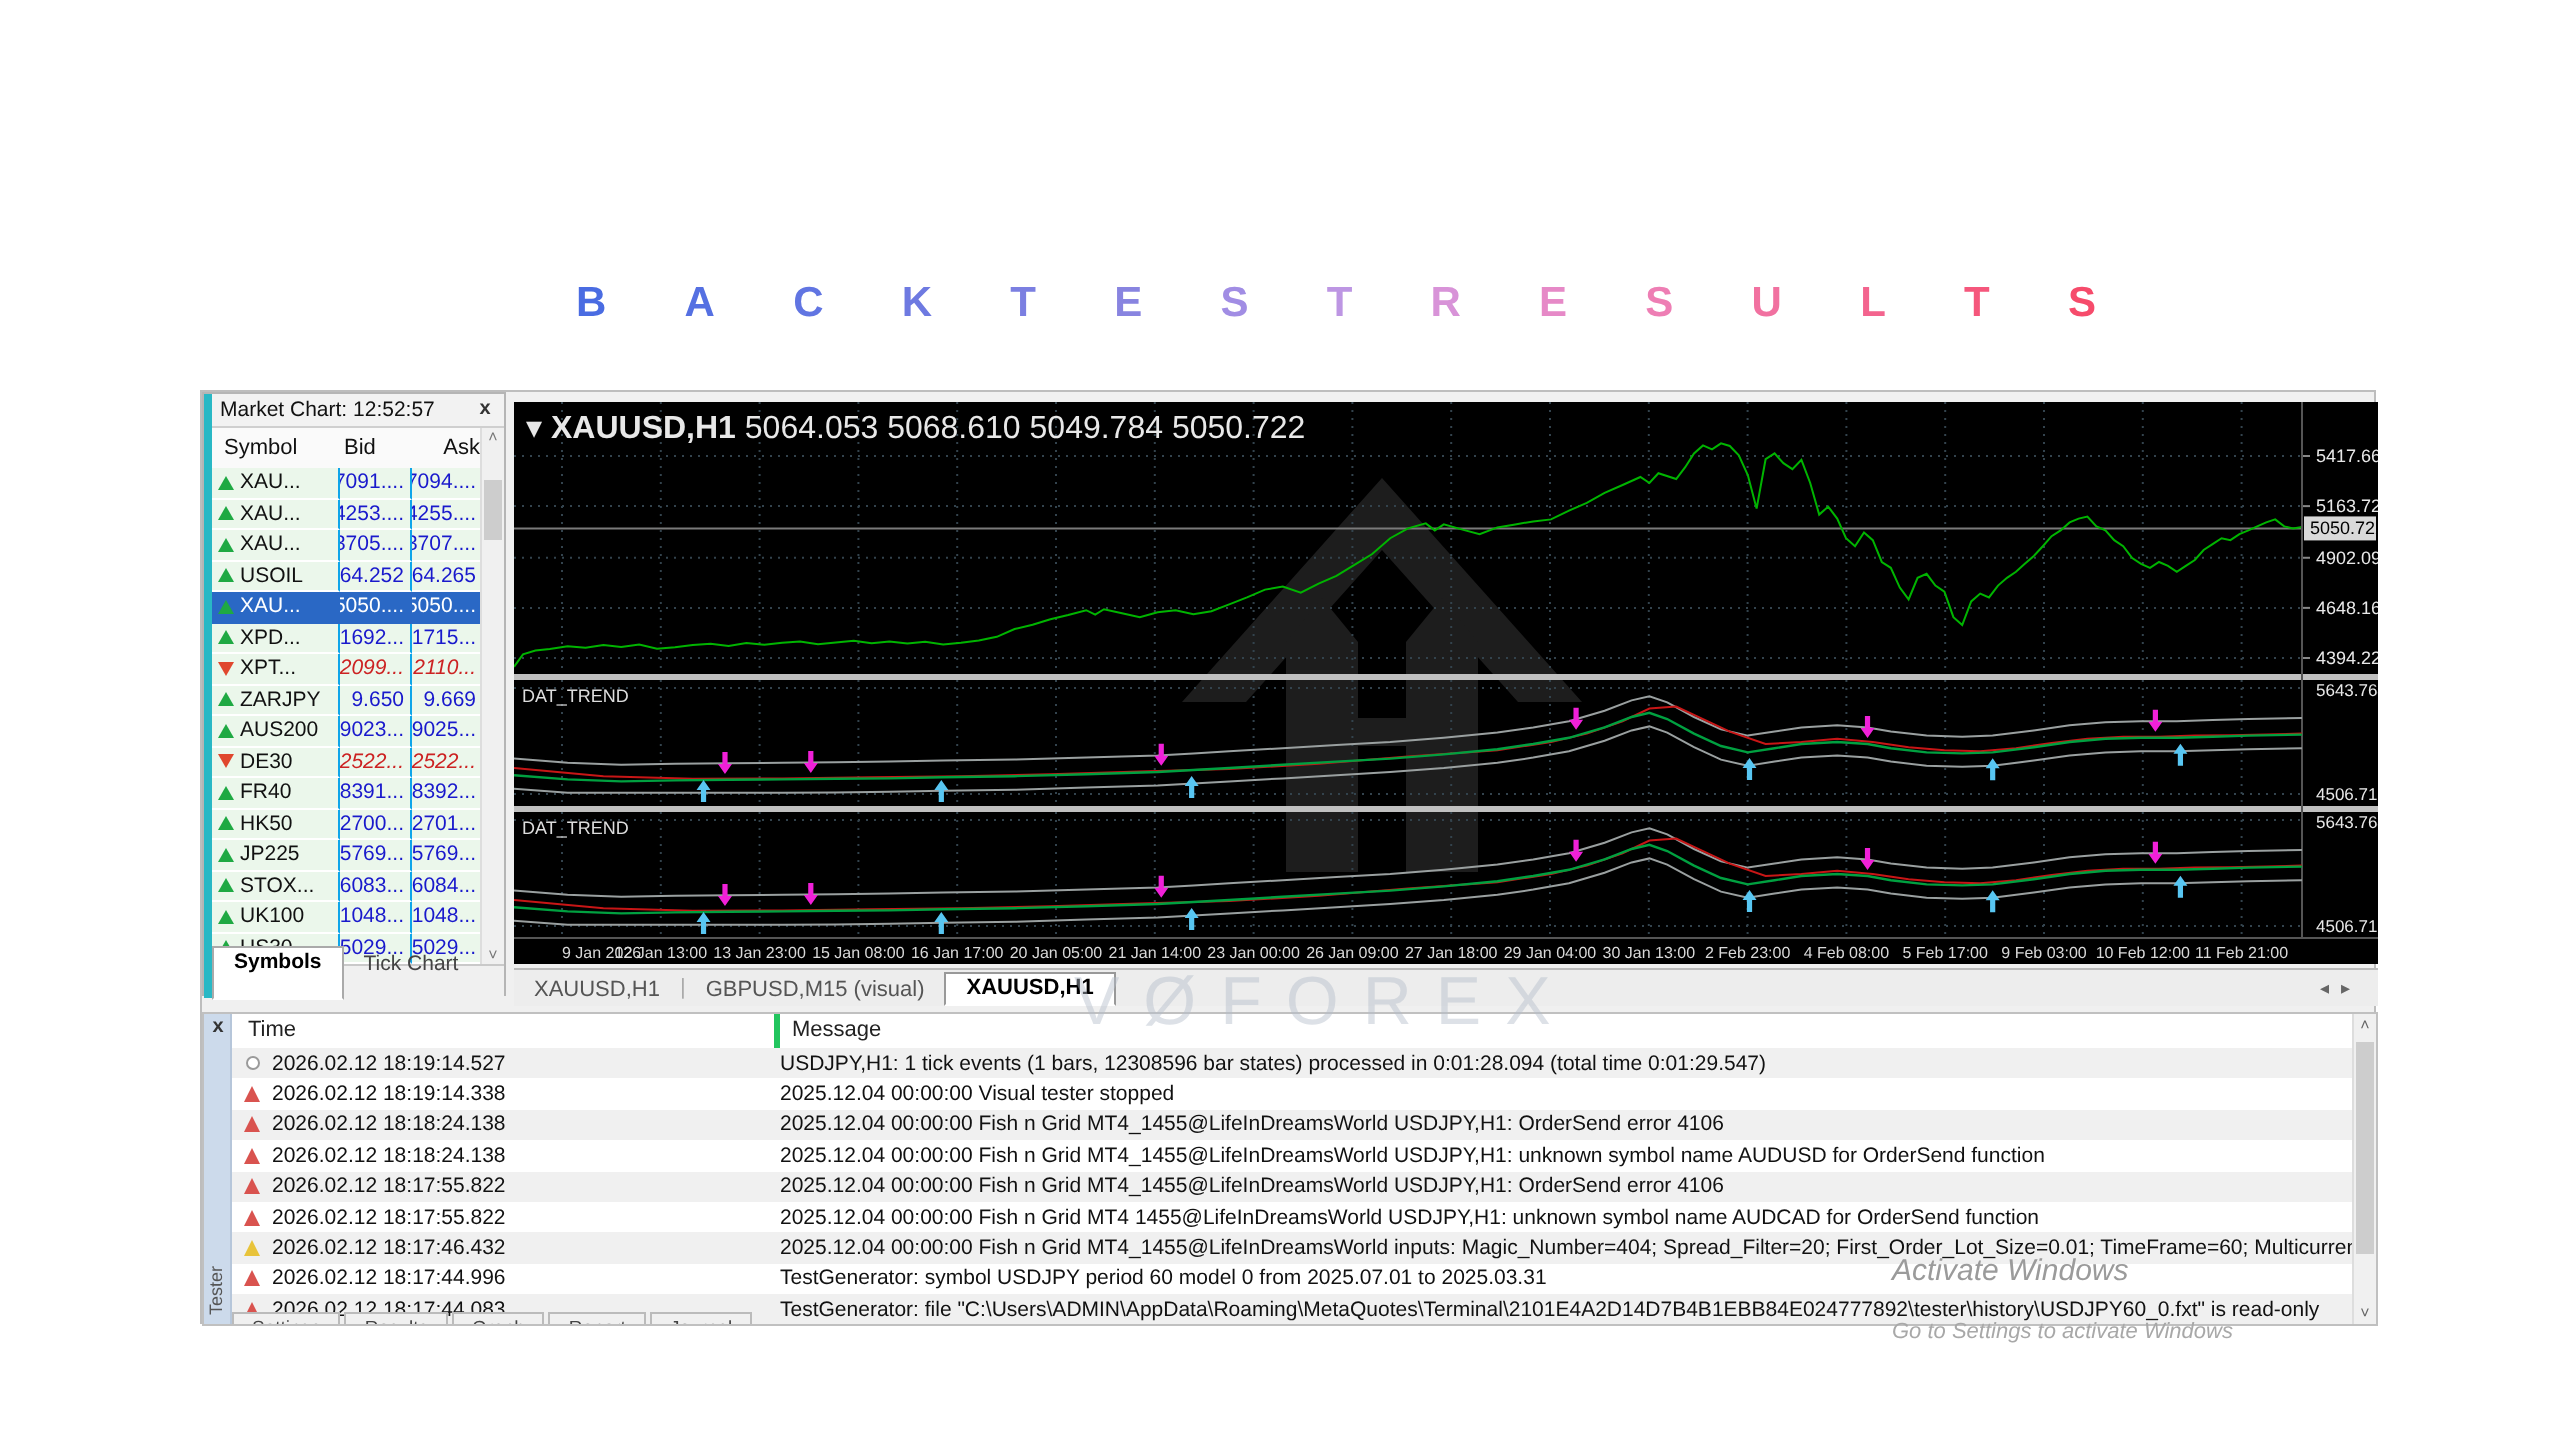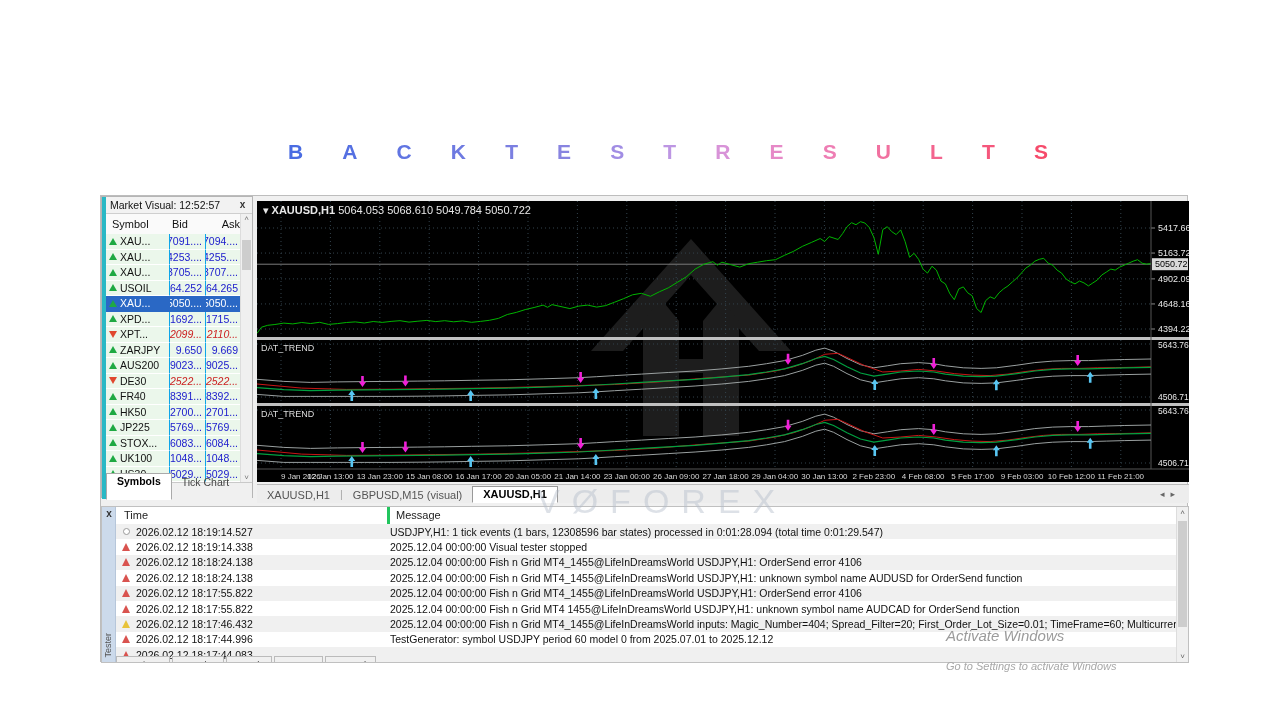--- a/index.html
+++ b/index.html
@@ -39,21 +39,21 @@
              border-left:1px solid #ddd;box-sizing:border-box;}
   .mw-thumb{position:absolute;left:1px;top:26px;width:9px;height:30px;background:#cdcdcd;}
   .arrowglyph{position:absolute;left:0;width:11px;text-align:center;font-size:8px;color:#777;}
   .mw-tabs{position:absolute;left:4px;top:285px;right:0;height:17px;background:#f0f0f0;
            display:flex;align-items:flex-end;font-size:10.5px;border-top:1px solid #c9c9c9;}
   .mw-tab{padding:1px 10px 12px 10px;color:#444;}
   .mw-tab.active{background:#fff;border:1px solid #aaa;border-bottom:1px solid #fff;font-weight:bold;color:#000;}
   
   .chart{position:absolute;left:156px;top:5px;width:932px;height:281px;background:#000;}
   .chart svg{position:absolute;left:0;top:0;}
-  .chart-title{position:absolute;left:6px;top:3px;color:#e8e8e8;font-size:11px;z-index:4;}
+  .chart-title{position:absolute;left:6px;top:3px;color:#e8e8e8;font-size:16px;z-index:4;}
   .chart-title b{font-weight:bold;}
   
   .ctabs{position:absolute;left:156px;top:288px;width:932px;height:18px;background:#ededed;
          border-top:1px solid #bbb;display:flex;align-items:flex-end;font-size:11px;}
   .ctab{padding:1px 10px 2px 10px;color:#555;white-space:nowrap;}
   .ctab.active{background:#fff;border:1px solid #999;border-bottom:1px solid #fff;
                font-weight:bold;color:#000;}
   .ctab-sep{color:#aaa;align-self:center;}
   .ctab-nav{margin-left:auto;padding-right:8px;color:#666;font-size:9px;letter-spacing:6px;align-self:center;}
   
@@ -113,21 +113,21 @@
     <span style="color: rgb(243, 100, 142);">L</span>
     <span style="color: rgb(245, 87, 124);">T</span>
     <span style="color: rgb(246, 75, 107);">S</span>
   </div>
 
 <div class="mt4">
 
   <div class="mw">
     <div class="mw-accent"></div>
     <div class="mw-title">
-      <span>Market Visual: 12:52:57</span>
+      <span>Market Chart: 12:52:57</span>
       <span class="mw-close">x</span>
     </div>
     <div class="mw-head">
       <span style="width:64px;padding-left:6px;">Symbol</span>
       <span style="width:36px;text-align:right;">Bid</span>
       <span style="width:33px;text-align:right;margin-left:27px;">Ask</span>
     </div>
     <div class="mw-rows" id="mwRows">
         <div class="mw-row">
           <div class="mw-cell mw-sym">
@@ -488,27 +488,28 @@
             <span class="w-tri warn"></span>
           </div>
           <div class="j-time">2026.02.12 18:17:46.432</div>
           <div class="j-msg">2025.12.04 00:00:00  Fish n Grid MT4_1455@LifeInDreamsWorld inputs: Magic_Number=404; Spread_Filter=20; First_Order_Lot_Size=0.01; TimeFrame=60; Multicurrency_Switch=1; AUDCAD=1; AUDCHF=1; AUDJPY=1; AU...</div>
         </div>
         <div class="j-row">
           <div class="j-ico">
             <span class="w-tri"></span>
           </div>
           <div class="j-time">2026.02.12 18:17:44.996</div>
-          <div class="j-msg">TestGenerator: symbol USDJPY period 60 model 0 from 2025.07.01 to 2025.12.12</div>
+          <div class="j-msg">TestGenerator: symbol USDJPY period 60 model 0 from 2025.07.01 to 2025.03.31</div>
         </div>
         <div class="j-row">
           <div class="j-ico">
             <span class="w-tri"></span>
           </div>
           <div class="j-time">2026.02.12 18:17:44.083</div>
+          <div class="j-msg">TestGenerator: file "C:\Users\ADMIN\AppData\Roaming\MetaQuotes\Terminal\2101E4A2D14D7B4B1EBB84E024777892\tester\history\USDJPY60_0.fxt" is read-only</div>
         </div>
       </div>
     <div class="j-scroll">
       <span class="up">˄</span>
       <div class="j-thumb"></div>
       <span class="dn">˅</span>
     </div>
     <div class="j-btabs" id="jBtabs">
         <div class="j-btab">Settings</div>
         <div class="j-btab">Results</div>

